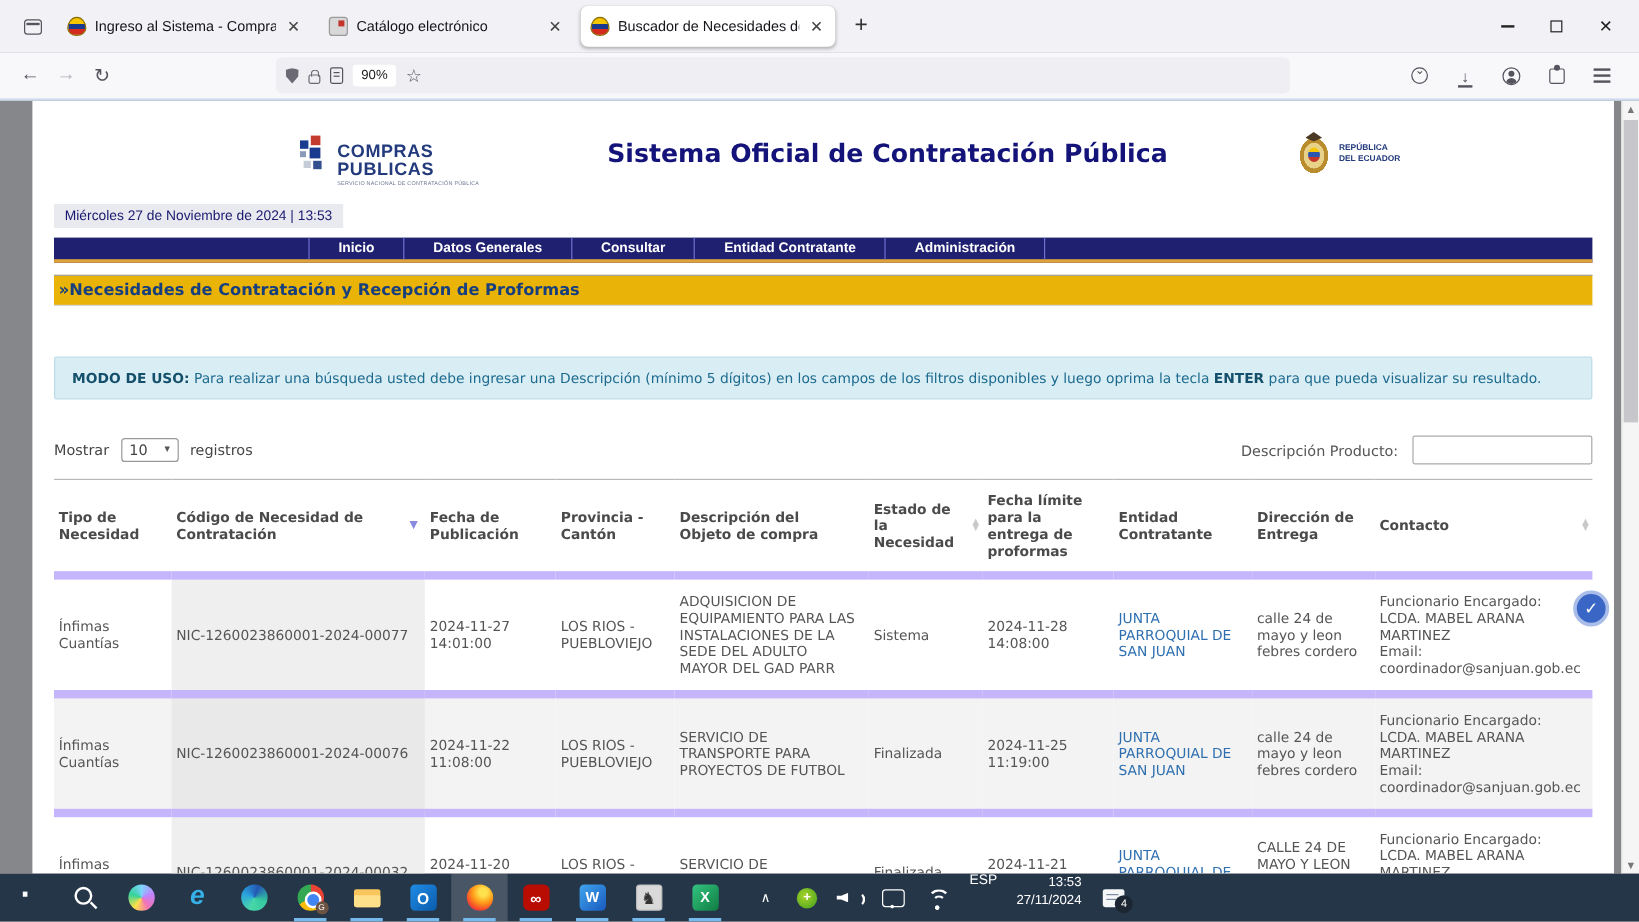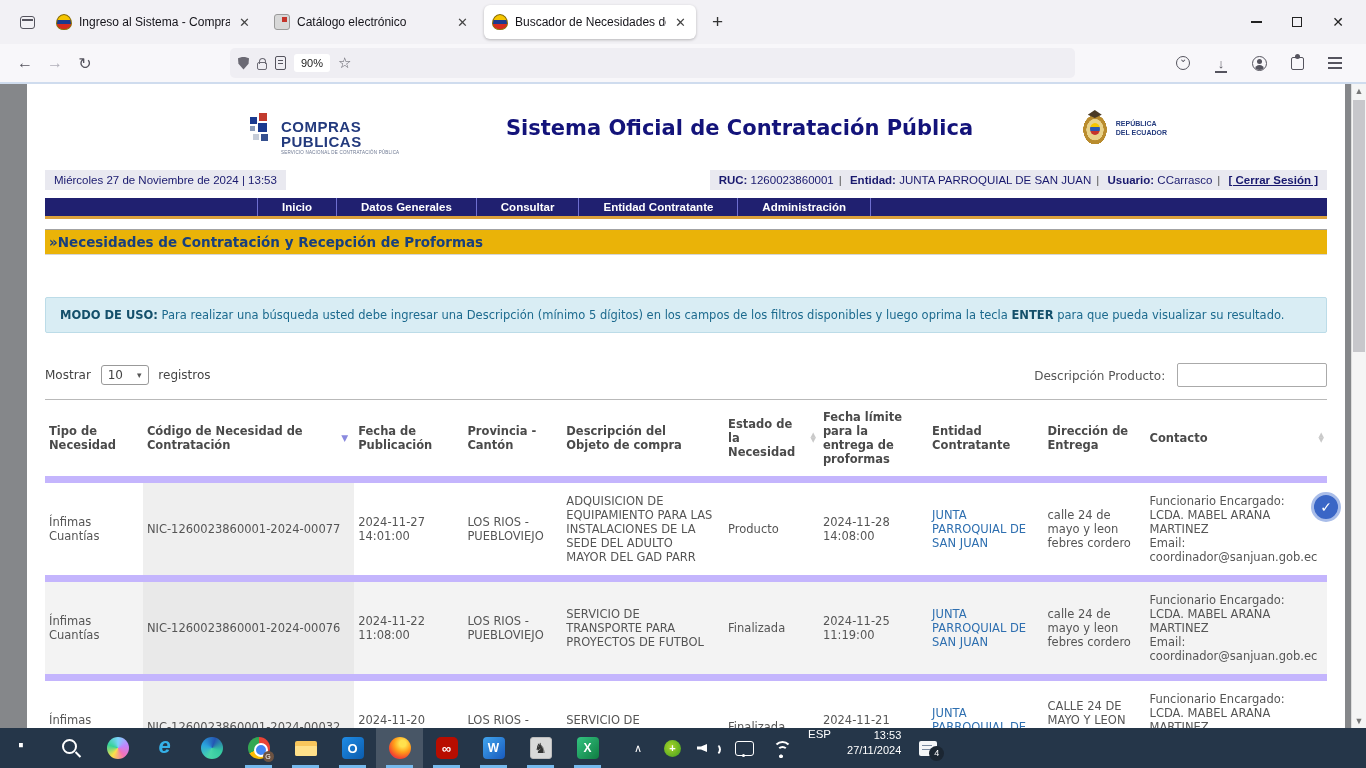--- a/index.html
+++ b/index.html
@@ -244,29 +244,20 @@
         <div class="crest"></div>
         <div class="rtxt">
           <div>REPÚBLICA</div>
           <div>DEL ECUADOR</div>
         </div>
       </div>
     </div>
 
     <div class="inforow">
       <div class="infobox">Miércoles 27 de Noviembre de 2024 | 13:53</div>
-      <div class="infobox">
-        <b>RUC:</b>
-        <span>1260023860001</span><span class="sep">|</span>
-        <b>Entidad:</b>
-        <span>JUNTA PARROQUIAL DE SAN JUAN</span><span class="sep">|</span>
-        <b>Usuario:</b>
-        <span>CCarrasco</span><span class="sep">|</span>
-        <span class="logout">[ Cerrar Sesión ]</span>
-      </div>
     </div>
 
     <div class="mainnav">
       <span class="item">Inicio</span>
       <span class="item">Datos Generales</span>
       <span class="item">Consultar</span>
       <span class="item">Entidad Contratante</span>
       <span class="item">Administración</span>
     </div>
 
@@ -324,21 +315,21 @@
               </span></th>
           </tr>
         </thead>
       <tbody>
           <tr>
             <td>Ínfimas Cuantías</td>
             <td class="sorted">NIC-1260023860001-2024-00077</td>
             <td>2024-11-27 14:01:00</td>
             <td>LOS RIOS - PUEBLOVIEJO</td>
             <td>ADQUISICION DE EQUIPAMIENTO PARA LAS INSTALACIONES DE LA SEDE DEL ADULTO MAYOR DEL GAD PARR</td>
-            <td>Producto</td>
+            <td>Sistema</td>
             <td>2024-11-28 14:08:00</td>
             <td><span class="entity-link">JUNTA PARROQUIAL DE SAN JUAN</span></td>
             <td>calle 24 de mayo y leon febres cordero</td>
             <td>
               <div>Funcionario Encargado: LCDA. MABEL ARANA MARTINEZ</div>
               <div>Email: coordinador@sanjuan.gob.ec</div>
             </td>
           </tr>
           <tr class="even">
             <td>Ínfimas Cuantías</td>

